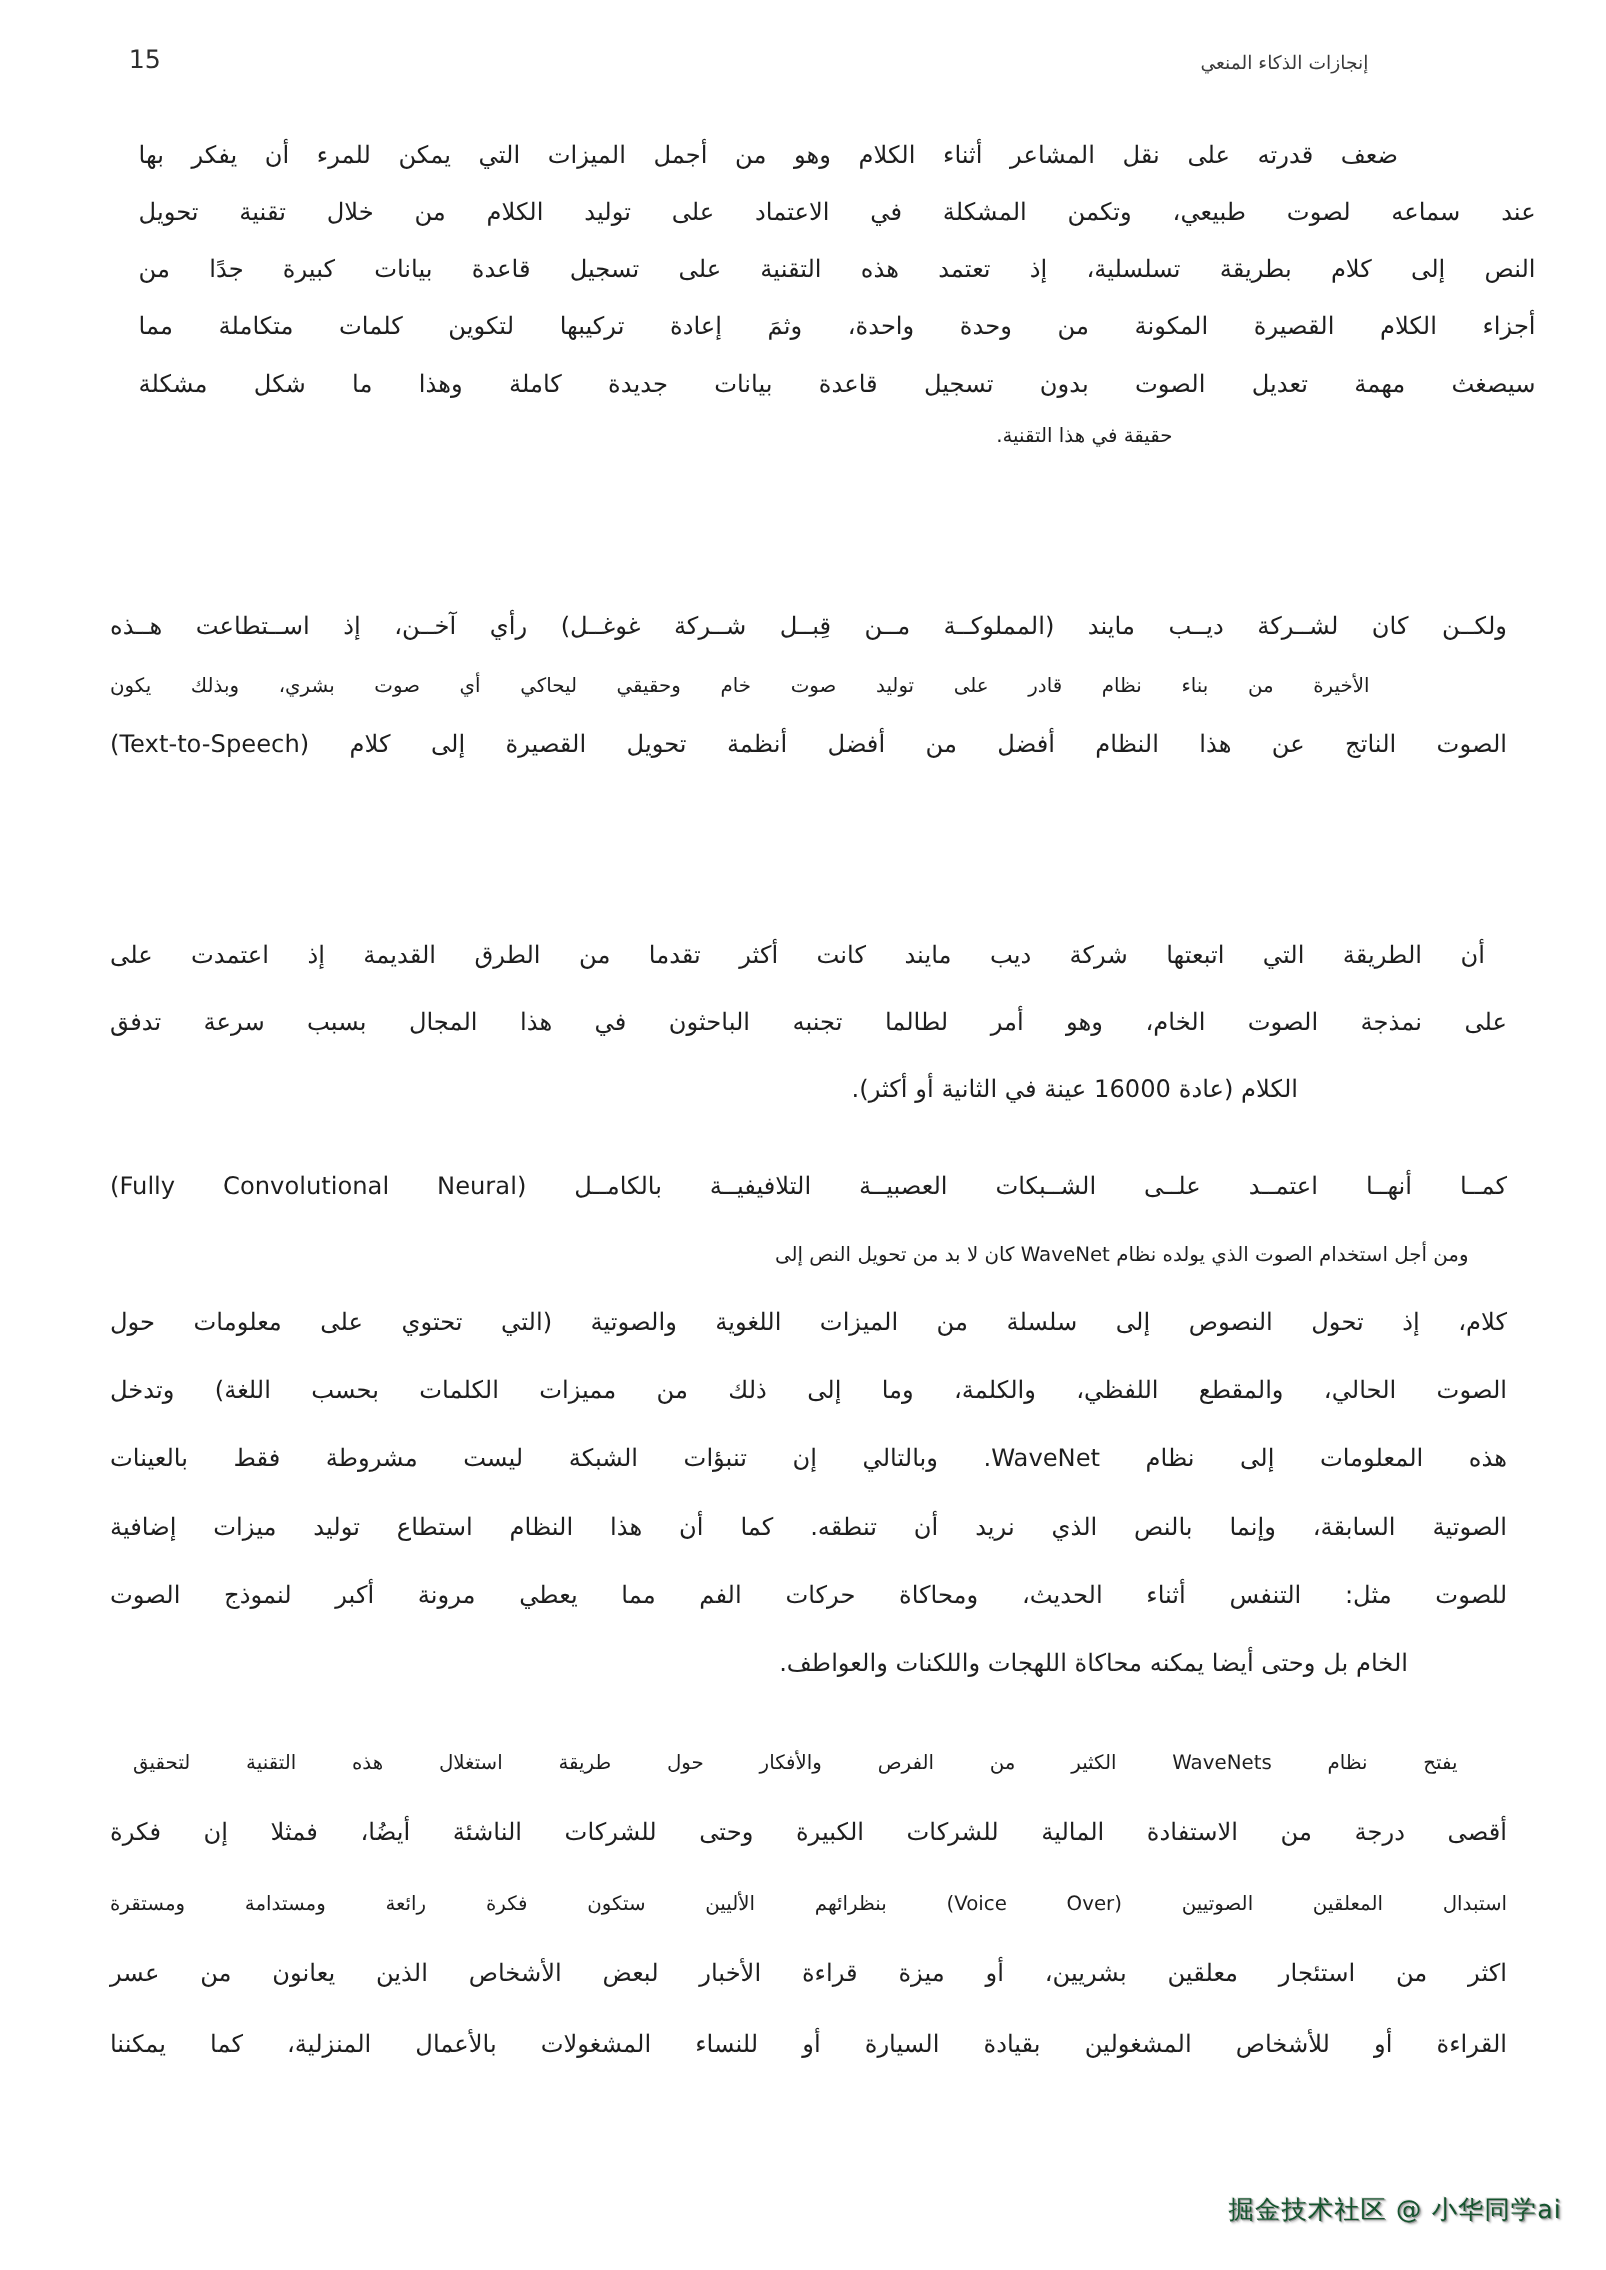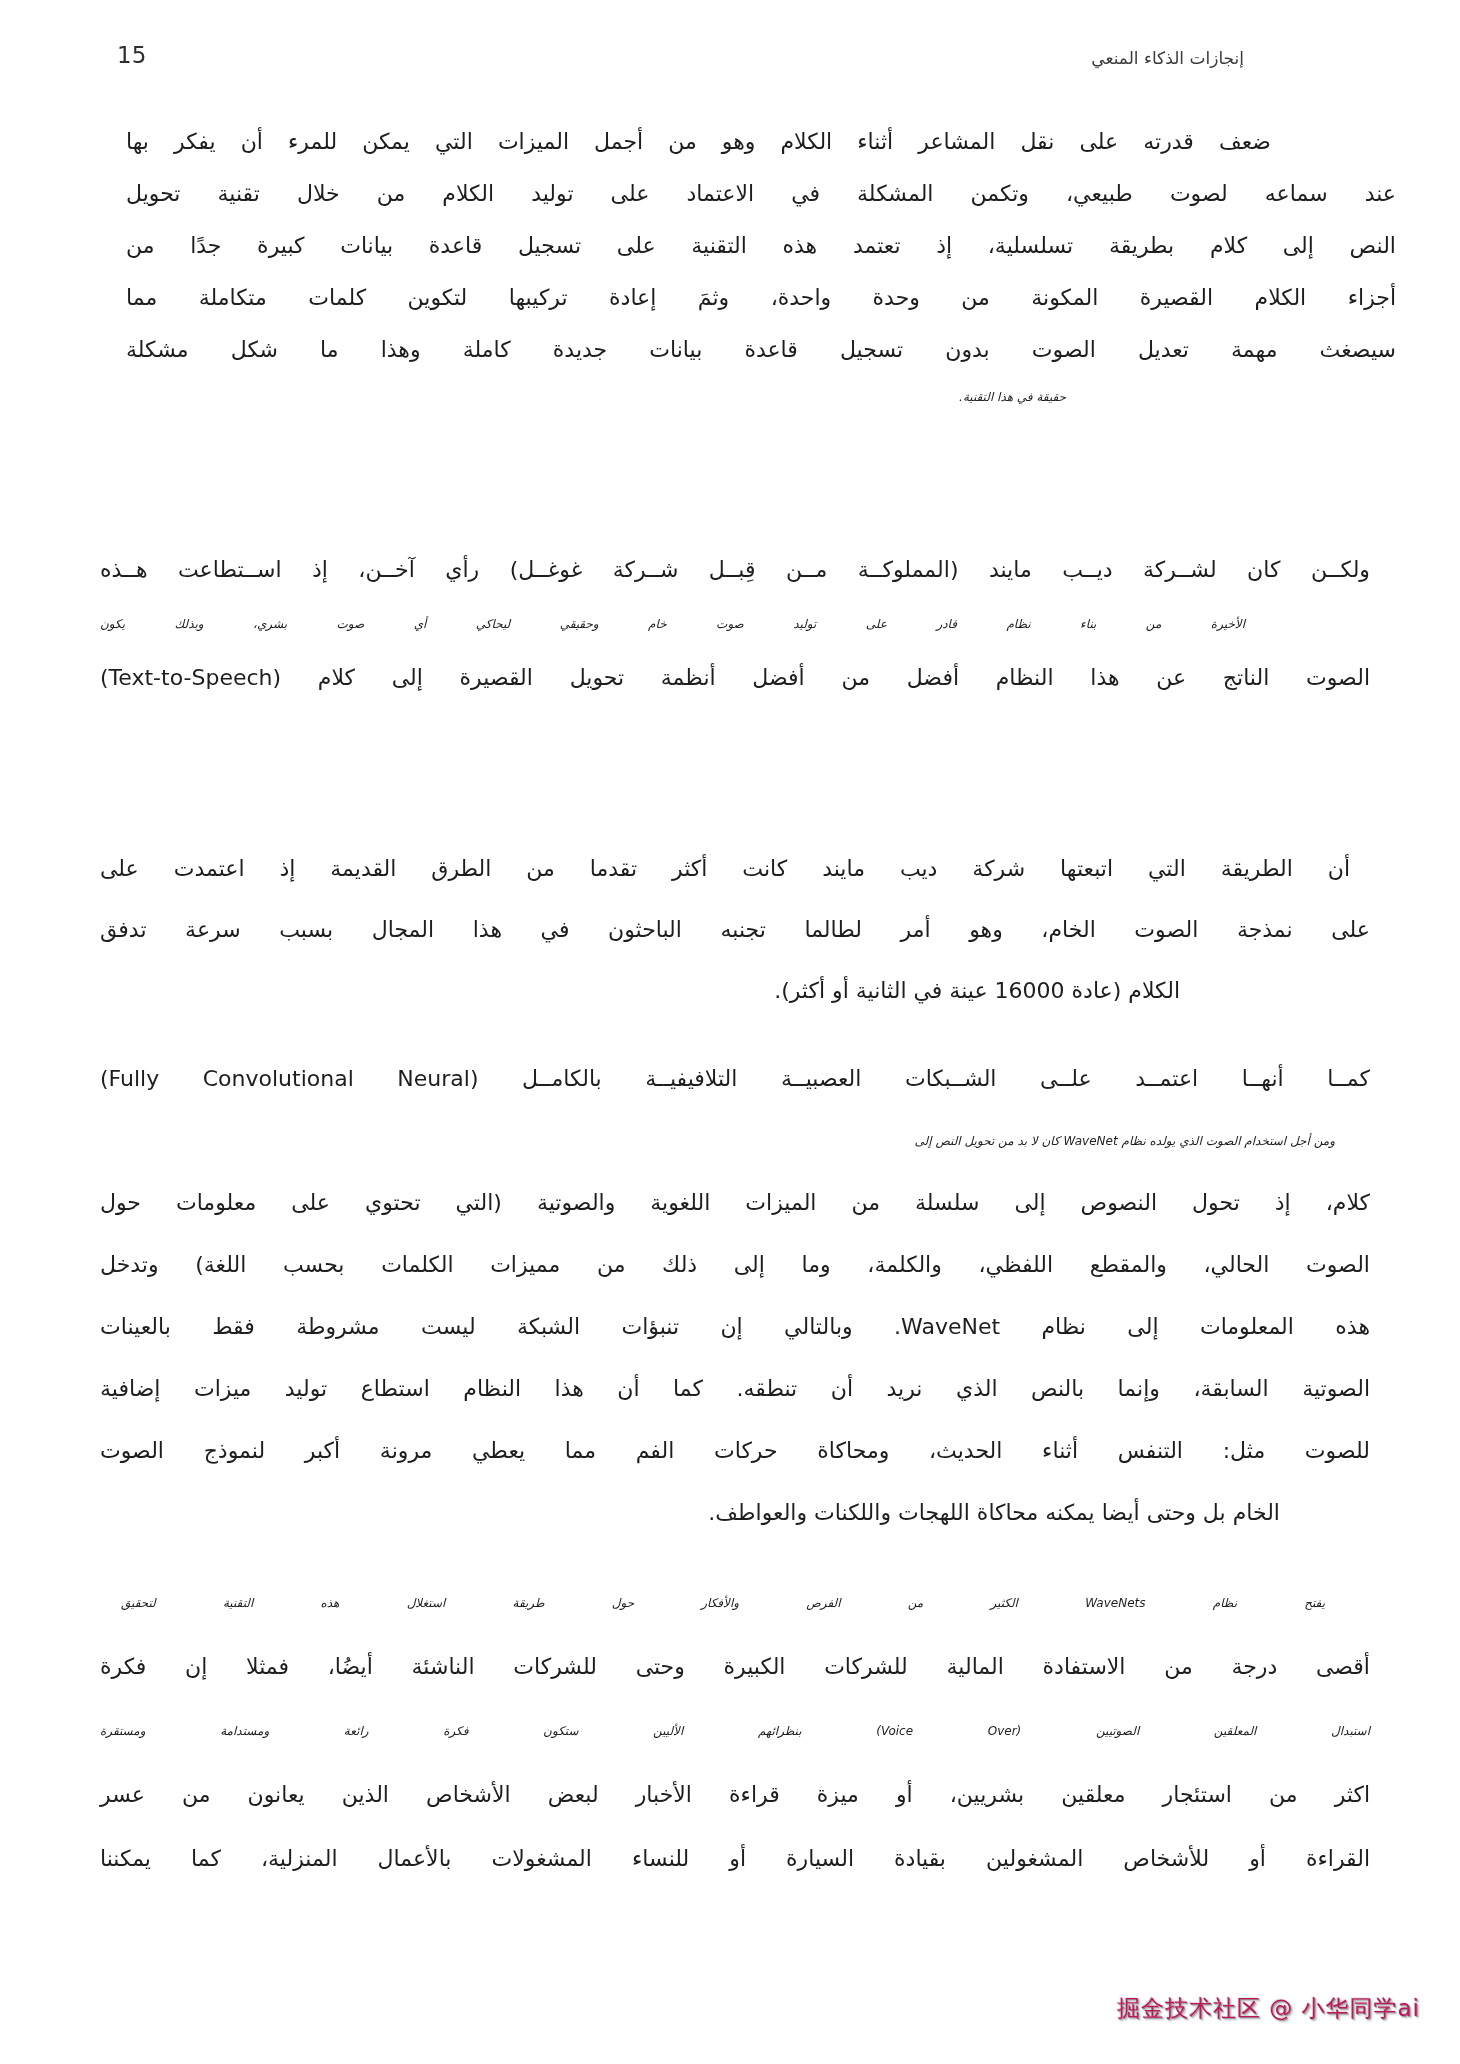--- a/index.html
+++ b/index.html
@@ -22,33 +22,33 @@
   .line{
     direction:rtl;text-align:justify;text-align-last:justify;
     color:#1e1e1e;white-space:nowrap;
   }
   .p1 .line{height:52px;line-height:52px;}
   .p2 .line{height:54px;line-height:54px;}
   .p3 .line{height:61px;line-height:61px;}
   .p4 .line{height:62px;line-height:62px;}
   .p5 .line{height:64px;line-height:64px;}
   .n{font-size:22px;}
-  .s{font-size:12px;font-style:italic;}
+  .s{font-size:18px;}
   .alignr{text-align:right;text-align-last:right;}
   .ind125{padding-right:125px;}
   .ind20{padding-right:20px;}
   .ind35{padding-right:35px;}
   .ind45{padding-right:45px;margin-left:21px;}
   .ind90{padding-right:90px;}
   .ind190{padding-right:190px;}
   .ind330{padding-right:330px;}
   .h42{height:42px !important;line-height:42px !important;}
   .watermark{
     position:absolute;right:40px;top:1993px;font-size:23px;letter-spacing:1px;
-    color:#be185d;
+    color:#14532d;
     text-shadow:1px 1px 0 #9a9a9a, 2px 2px 2px #b5b5b5, -1px -1px 0 #e8e8e8;
   }
 </style>
 </head>
 <body>
 
 <div class="page-number">15</div>
 <div class="header-title">إنجازات الذكاء المنعي</div>
 
 <div class="para p1">

